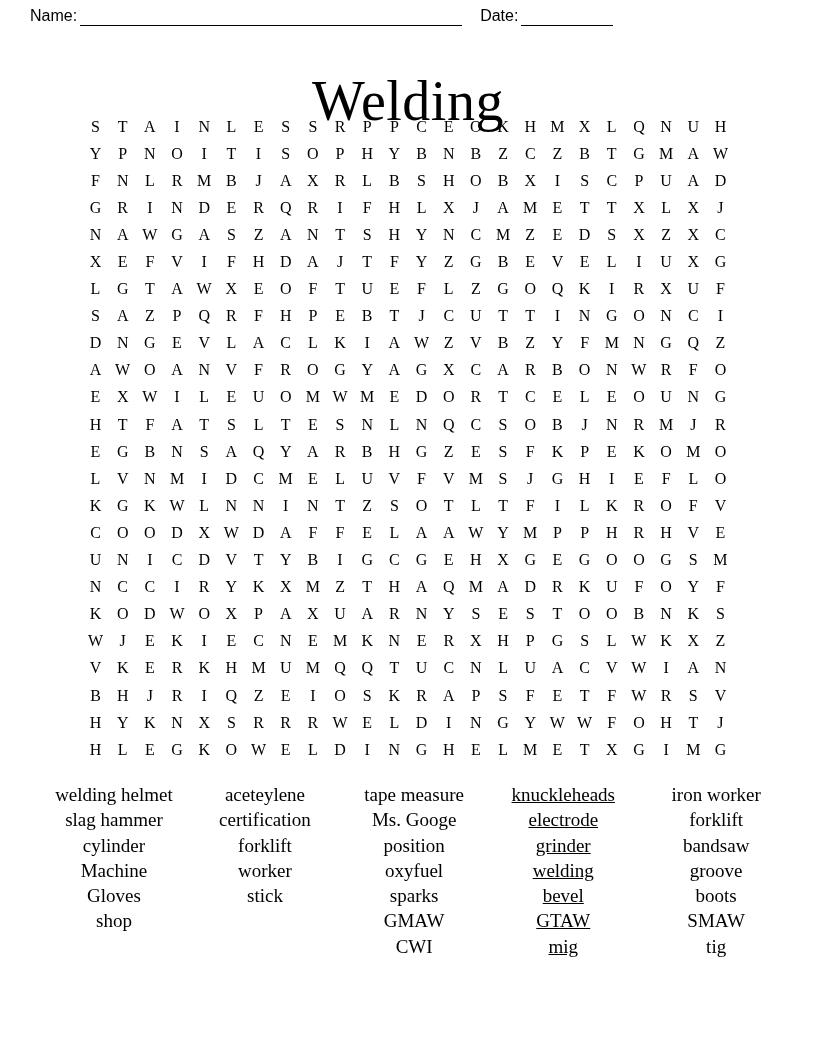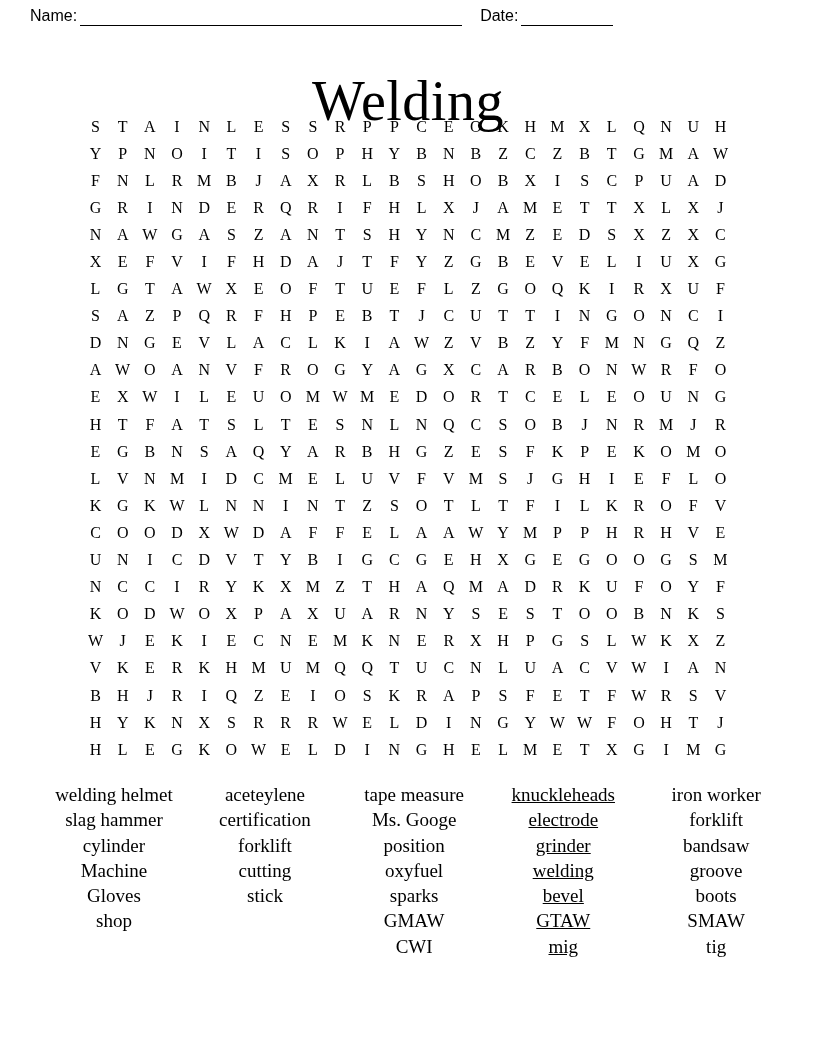--- a/index.html
+++ b/index.html
@@ -755,21 +755,21 @@
       <div class="word-item">slag hammer</div>
       <div class="word-item">cylinder</div>
       <div class="word-item">Machine</div>
       <div class="word-item">Gloves</div>
       <div class="word-item">shop</div>
     </div>
     <div class="word-col word-col-1">
       <div class="word-item">aceteylene</div>
       <div class="word-item">certification</div>
       <div class="word-item">forklift</div>
-      <div class="word-item">cutting</div>
+      <div class="word-item">worker</div>
       <div class="word-item">stick</div>
     </div>
     <div class="word-col word-col-2">
       <div class="word-item">tape measure</div>
       <div class="word-item">Ms. Googe</div>
       <div class="word-item">position</div>
       <div class="word-item">oxyfuel</div>
       <div class="word-item">sparks</div>
       <div class="word-item">GMAW</div>
       <div class="word-item">CWI</div>

